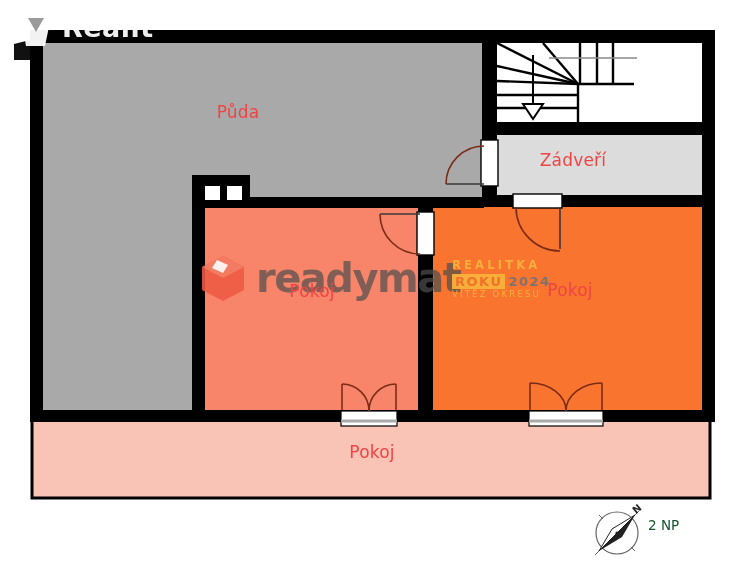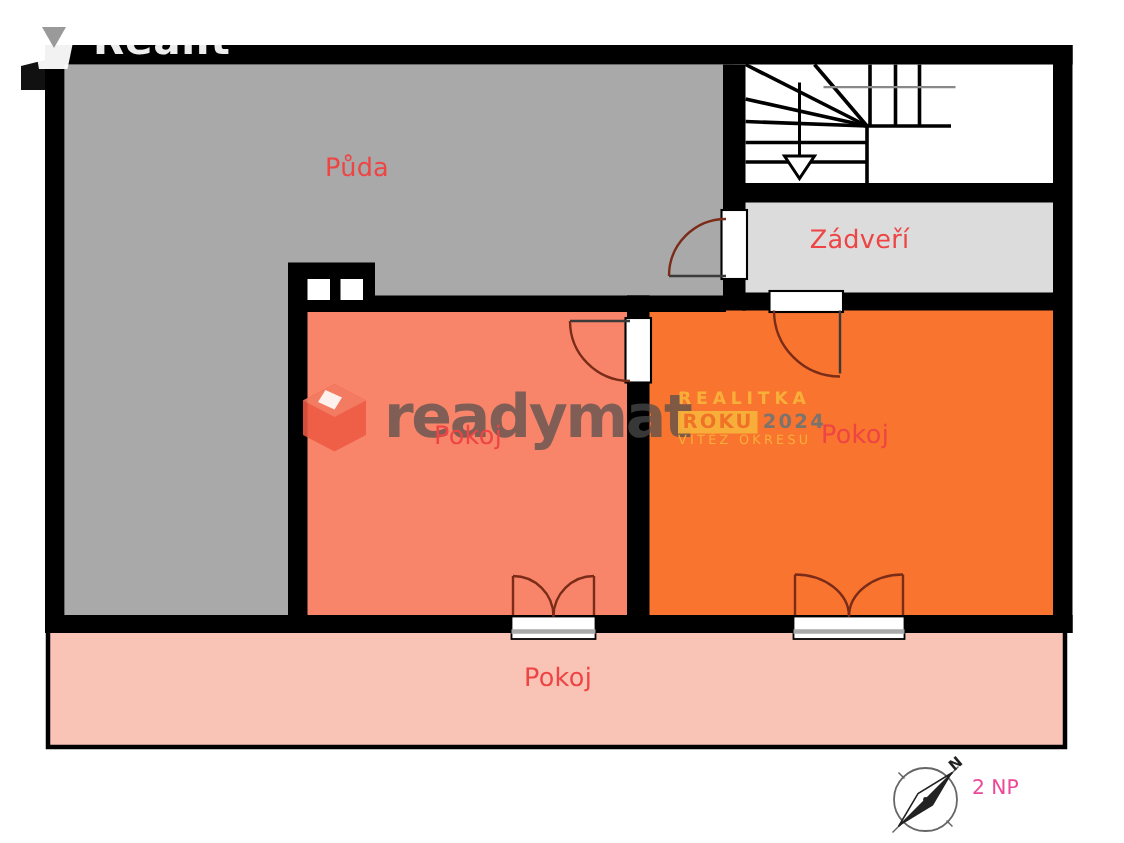--- a/index.html
+++ b/index.html
@@ -1,20 +1,20 @@
 <!DOCTYPE html>
 <html><head>
 <meta charset="utf-8">
 <style>
   html,body{margin:0;padding:0;background:#ffffff;}
   body{font-family:"DejaVu Sans","Liberation Sans",sans-serif;}
   #canvas{position:relative;width:749px;height:562px;background:#ffffff;overflow:hidden;}
   #plan-svg{position:absolute;left:0;top:0;}
   .room-label{position:absolute;transform:translate(-50%,-50%);font-size:17px;color:#ef4444;white-space:nowrap;letter-spacing:.2px;}
-  .floor-label{position:absolute;left:648px;top:517px;font-size:13.5px;color:#ec4899;white-space:nowrap;}
+  .floor-label{position:absolute;left:648px;top:517px;font-size:13.5px;color:#14532d;white-space:nowrap;}
   
   .brand{position:absolute;left:12px;top:8px;display:flex;align-items:flex-start;}
   .brand-text{margin-left:8px;margin-top:4px;font-size:27px;font-weight:bold;color:rgba(255,255,255,0.93);letter-spacing:.5px;}
   
   .watermark{position:absolute;left:198px;top:253px;display:flex;align-items:center;opacity:.88;}
   .wm-text{margin-left:8px;font-size:40px;font-weight:bold;letter-spacing:-1.5px;opacity:.8;}
   
   .award{position:absolute;left:452px;top:258px;width:110px;opacity:.92;}
   .award .l1{font-size:11.5px;font-weight:bold;letter-spacing:3.2px;white-space:nowrap;}
   .award .l2{margin-top:2px;font-size:13px;font-weight:bold;letter-spacing:1.5px;white-space:nowrap;display:flex;align-items:center;text-align:center;}

